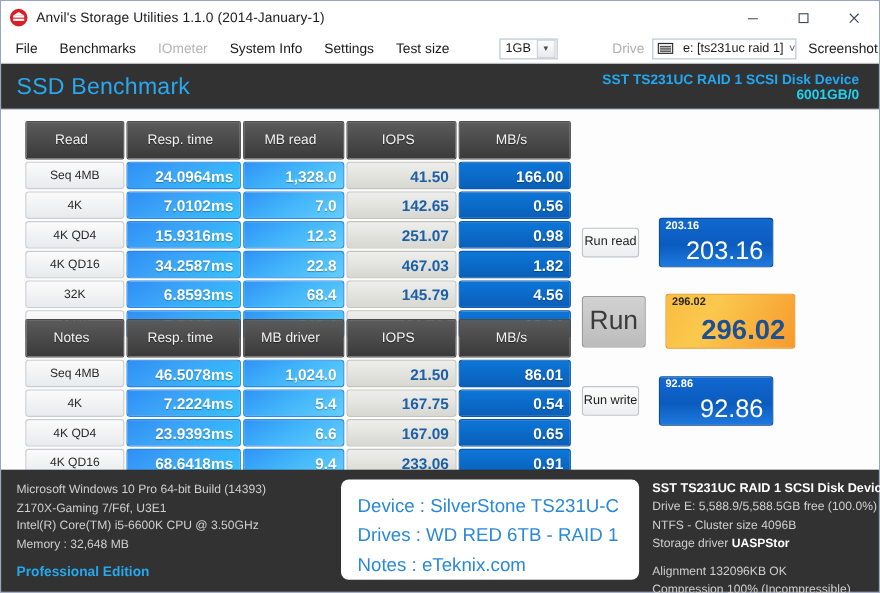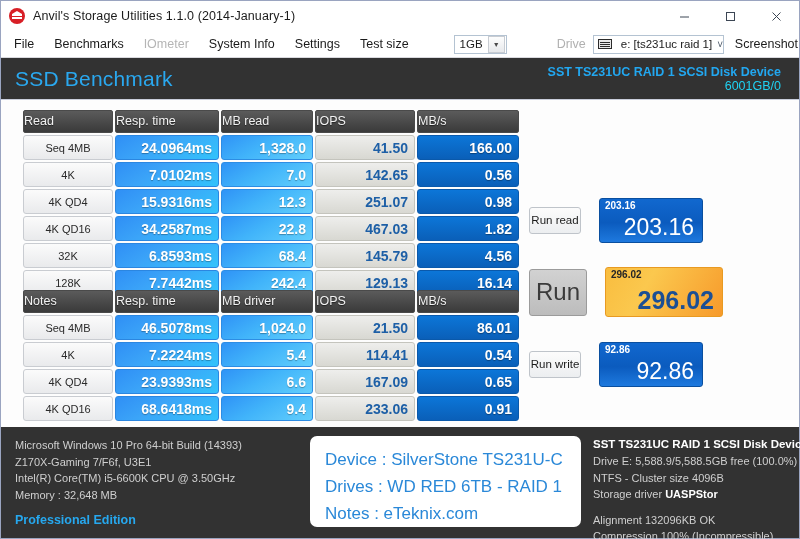--- a/index.html
+++ b/index.html
@@ -180,21 +180,21 @@
     text-align: right;
     line-height: 1.12;
   }
   .banner-dev {
     font-size: 12.5px;
     font-weight: bold;
     color: #22a7f0;
   }
   .banner-cap {
     font-size: 12.5px;
-    font-weight: normal;
+    font-weight: bold;
     color: #1fd2f2;
   }
 
   
   .content {
     flex: 1 1 auto;
     position: relative;
     background: #fdfdfd;
     border-top: 1px solid #c9cddb;
   }
@@ -211,26 +211,26 @@
   #read-table  { top: 8px; }
   #write-table { top: 188px; }
 
   .tbl col.c-label { width: 90px; }
   .tbl col.c-resp  { width: 104px; }
   .tbl col.c-mb    { width: 92px; }
   .tbl col.c-iops  { width: 100px; }
   .tbl col.c-mbs   { width: 102px; }
 
   .tbl th {
-    height: 23px;
+    height: 35px;
     background: linear-gradient(#5b5b5b, #3a3a3a);
     color: #f2f2f2;
     font-size: 12.5px;
     font-weight: normal;
-    text-align: left;
+    text-align: center;
     padding: 0 6px 1px 0;
     border: 1px solid #4a4a4a;
     border-radius: 2px;
     box-sizing: border-box;
     text-shadow: 0 1px 1px rgba(0,0,0,.55);
   }
   .tbl td {
     height: 25px;
     font-size: 14px;
     box-sizing: border-box;
@@ -555,21 +555,21 @@
           <td class="lbl">Seq 4MB</td>
           <td class="resp">46.5078ms</td>
           <td class="mb">1,024.0</td>
           <td class="iops">21.50</td>
           <td class="mbs">86.01</td>
         </tr>
         <tr>
           <td class="lbl">4K</td>
           <td class="resp">7.2224ms</td>
           <td class="mb">5.4</td>
-          <td class="iops">114.41</td>
+          <td class="iops">167.75</td>
           <td class="mbs">0.54</td>
         </tr>
         <tr>
           <td class="lbl">4K QD4</td>
           <td class="resp">23.9393ms</td>
           <td class="mb">6.6</td>
           <td class="iops">167.09</td>
           <td class="mbs">0.65</td>
         </tr>
         <tr>

